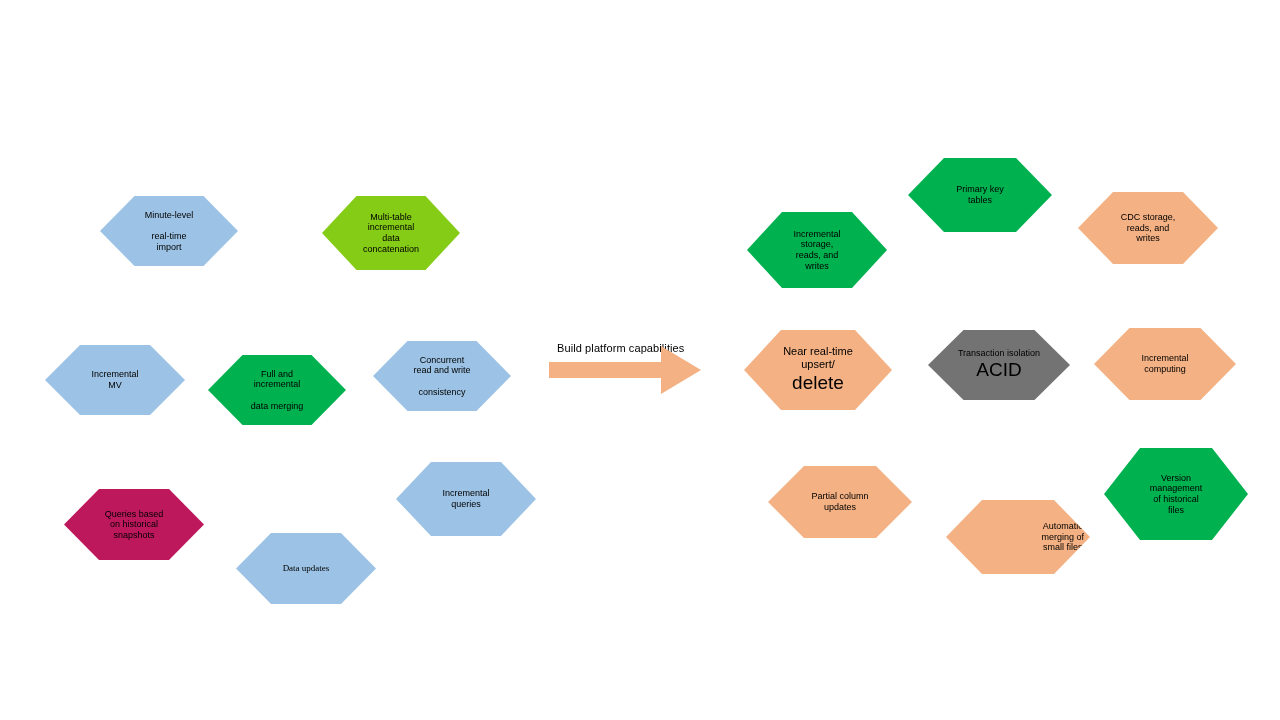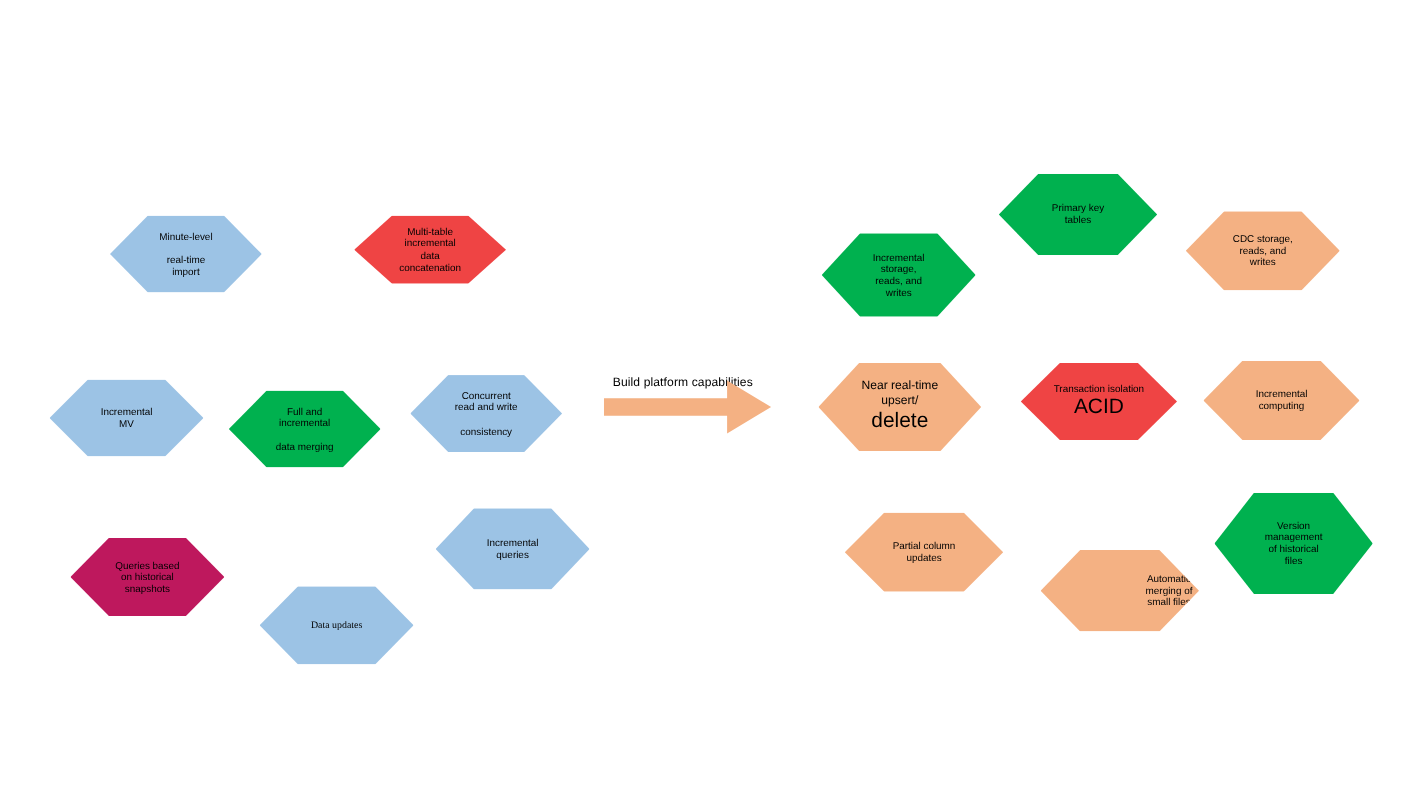--- a/index.html
+++ b/index.html
@@ -65,21 +65,21 @@
 
   <div id="left-group">
       <div class="hex" style="left: 100px; top: 196px; width: 138px; height: 70px; background: rgb(156, 195, 229); font-size: 9px;">
         <div>
           <span class="hex-label">Minute-level
 
 real-time
 import</span>
         </div>
       </div>
-      <div class="hex" style="left: 322px; top: 196px; width: 138px; height: 62px; background: #ef4444; font-size: 9px;">
+      <div class="hex" style="left: 322px; top: 196px; width: 138px; height: 74px; background: #84cc16; font-size: 9px;">
         <div>
           <span class="hex-label">Multi-table
 incremental
 data
 concatenation</span>
         </div>
       </div>
       <div class="hex" style="left: 45px; top: 345px; width: 140px; height: 70px; background: rgb(156, 195, 229); font-size: 9px;">
         <div>
           <span class="hex-label">Incremental
@@ -151,21 +151,21 @@
 writes</span>
         </div>
       </div>
       <div class="hex" style="left: 744px; top: 330px; width: 148px; height: 80px; background: rgb(244, 177, 131); font-size: 11px; justify-content: center;">
         <div>
           <span class="hex-label">Near real-time
 upsert/</span>
           <span class="hex-label big">delete</span>
         </div>
       </div>
-      <div class="hex" style="left: 928px; top: 330px; width: 142px; height: 70px; background: #ef4444; font-size: 9px;">
+      <div class="hex" style="left: 928px; top: 330px; width: 142px; height: 70px; background: #737373; font-size: 9px;">
         <div>
           <span class="hex-label">Transaction isolation</span>
           <span class="hex-label big">ACID</span>
         </div>
       </div>
       <div class="hex" style="left: 1094px; top: 328px; width: 142px; height: 72px; background: rgb(244, 177, 131); font-size: 9px;">
         <div>
           <span class="hex-label">Incremental
 computing</span>
         </div>

